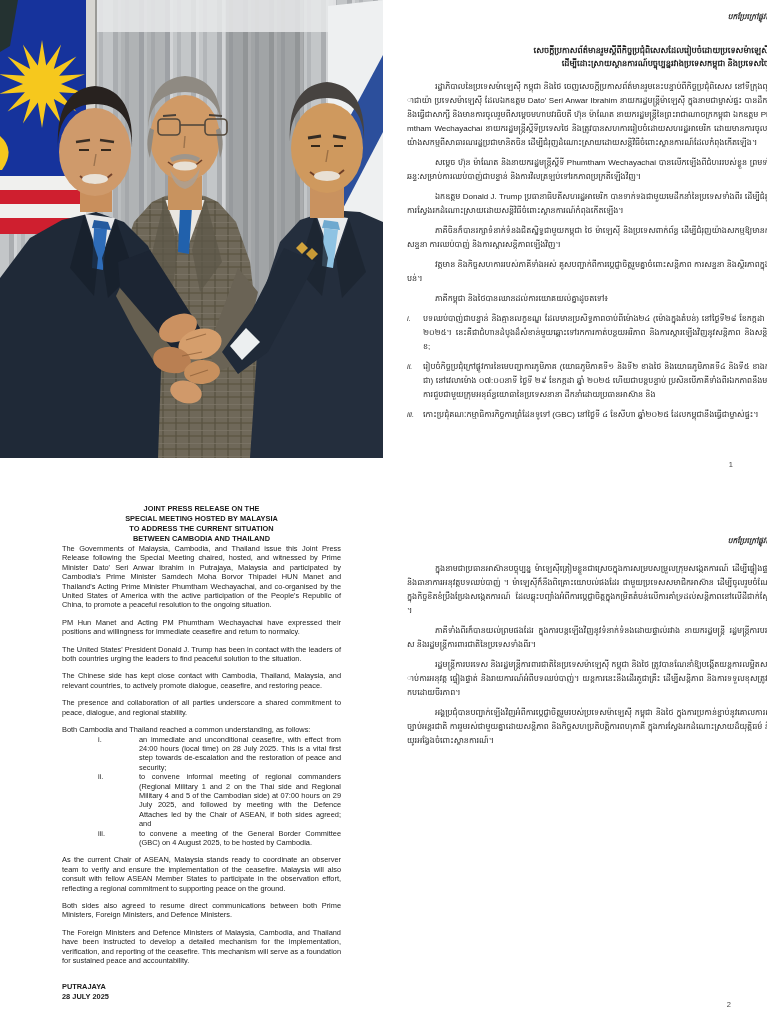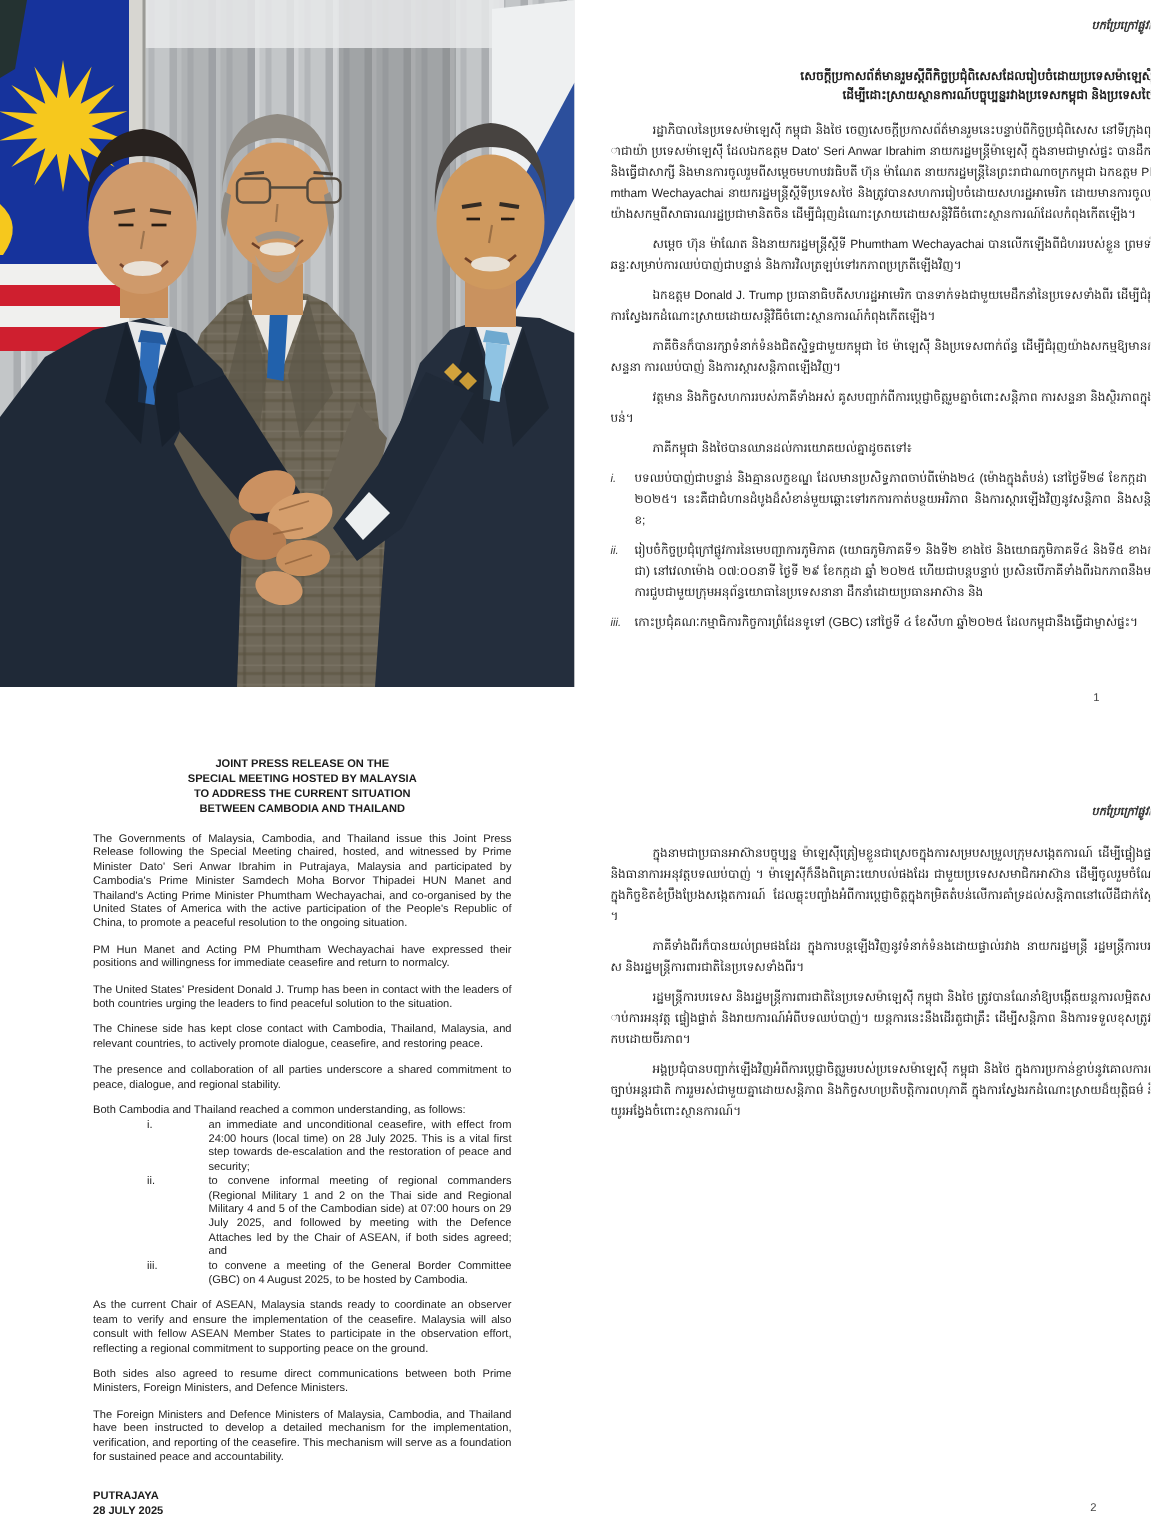--- a/index.html
+++ b/index.html
@@ -23,21 +23,21 @@
   .kh-li .num{flex:0 0 16px;font-style:italic;font-size:7.5px;color:#333;}
   .kh-li .txt{flex:1;text-align:justify;word-break:break-all;}
   .kh-sig{text-align:right;margin-top:8px;word-break:break-all;}
   .pagenum{position:absolute;font-size:7.5px;color:#444;}
   .pagenum.n1{right:34px;top:460px;}
   .pagenum.n2{right:36px;top:478px;}
 
   
   .en-page{position:absolute;left:0;top:496px;width:383px;height:528px;box-sizing:border-box;
            padding:8px 42px 0 62px;font-size:7.4px;line-height:9.4px;color:#1b1b1b;}
-  .en-title{font-weight:bold;text-align:center;margin-bottom:10px;}
+  .en-title{font-weight:bold;text-align:center;}
   .en-title div{line-height:10px;}
   .en-p{margin:0 0 8px 0;text-align:justify;}
   .en-li{display:flex;margin:0;}
   .en-li .num{flex:0 0 22px;margin-left:36px;}
   .en-li .txt{flex:1;text-align:justify;margin-left:19px;}
   .en-list{margin-bottom:8px;}
   .en-date{font-weight:bold;margin-top:17px;line-height:10px;}
 </style>
 </head>
 <body>

